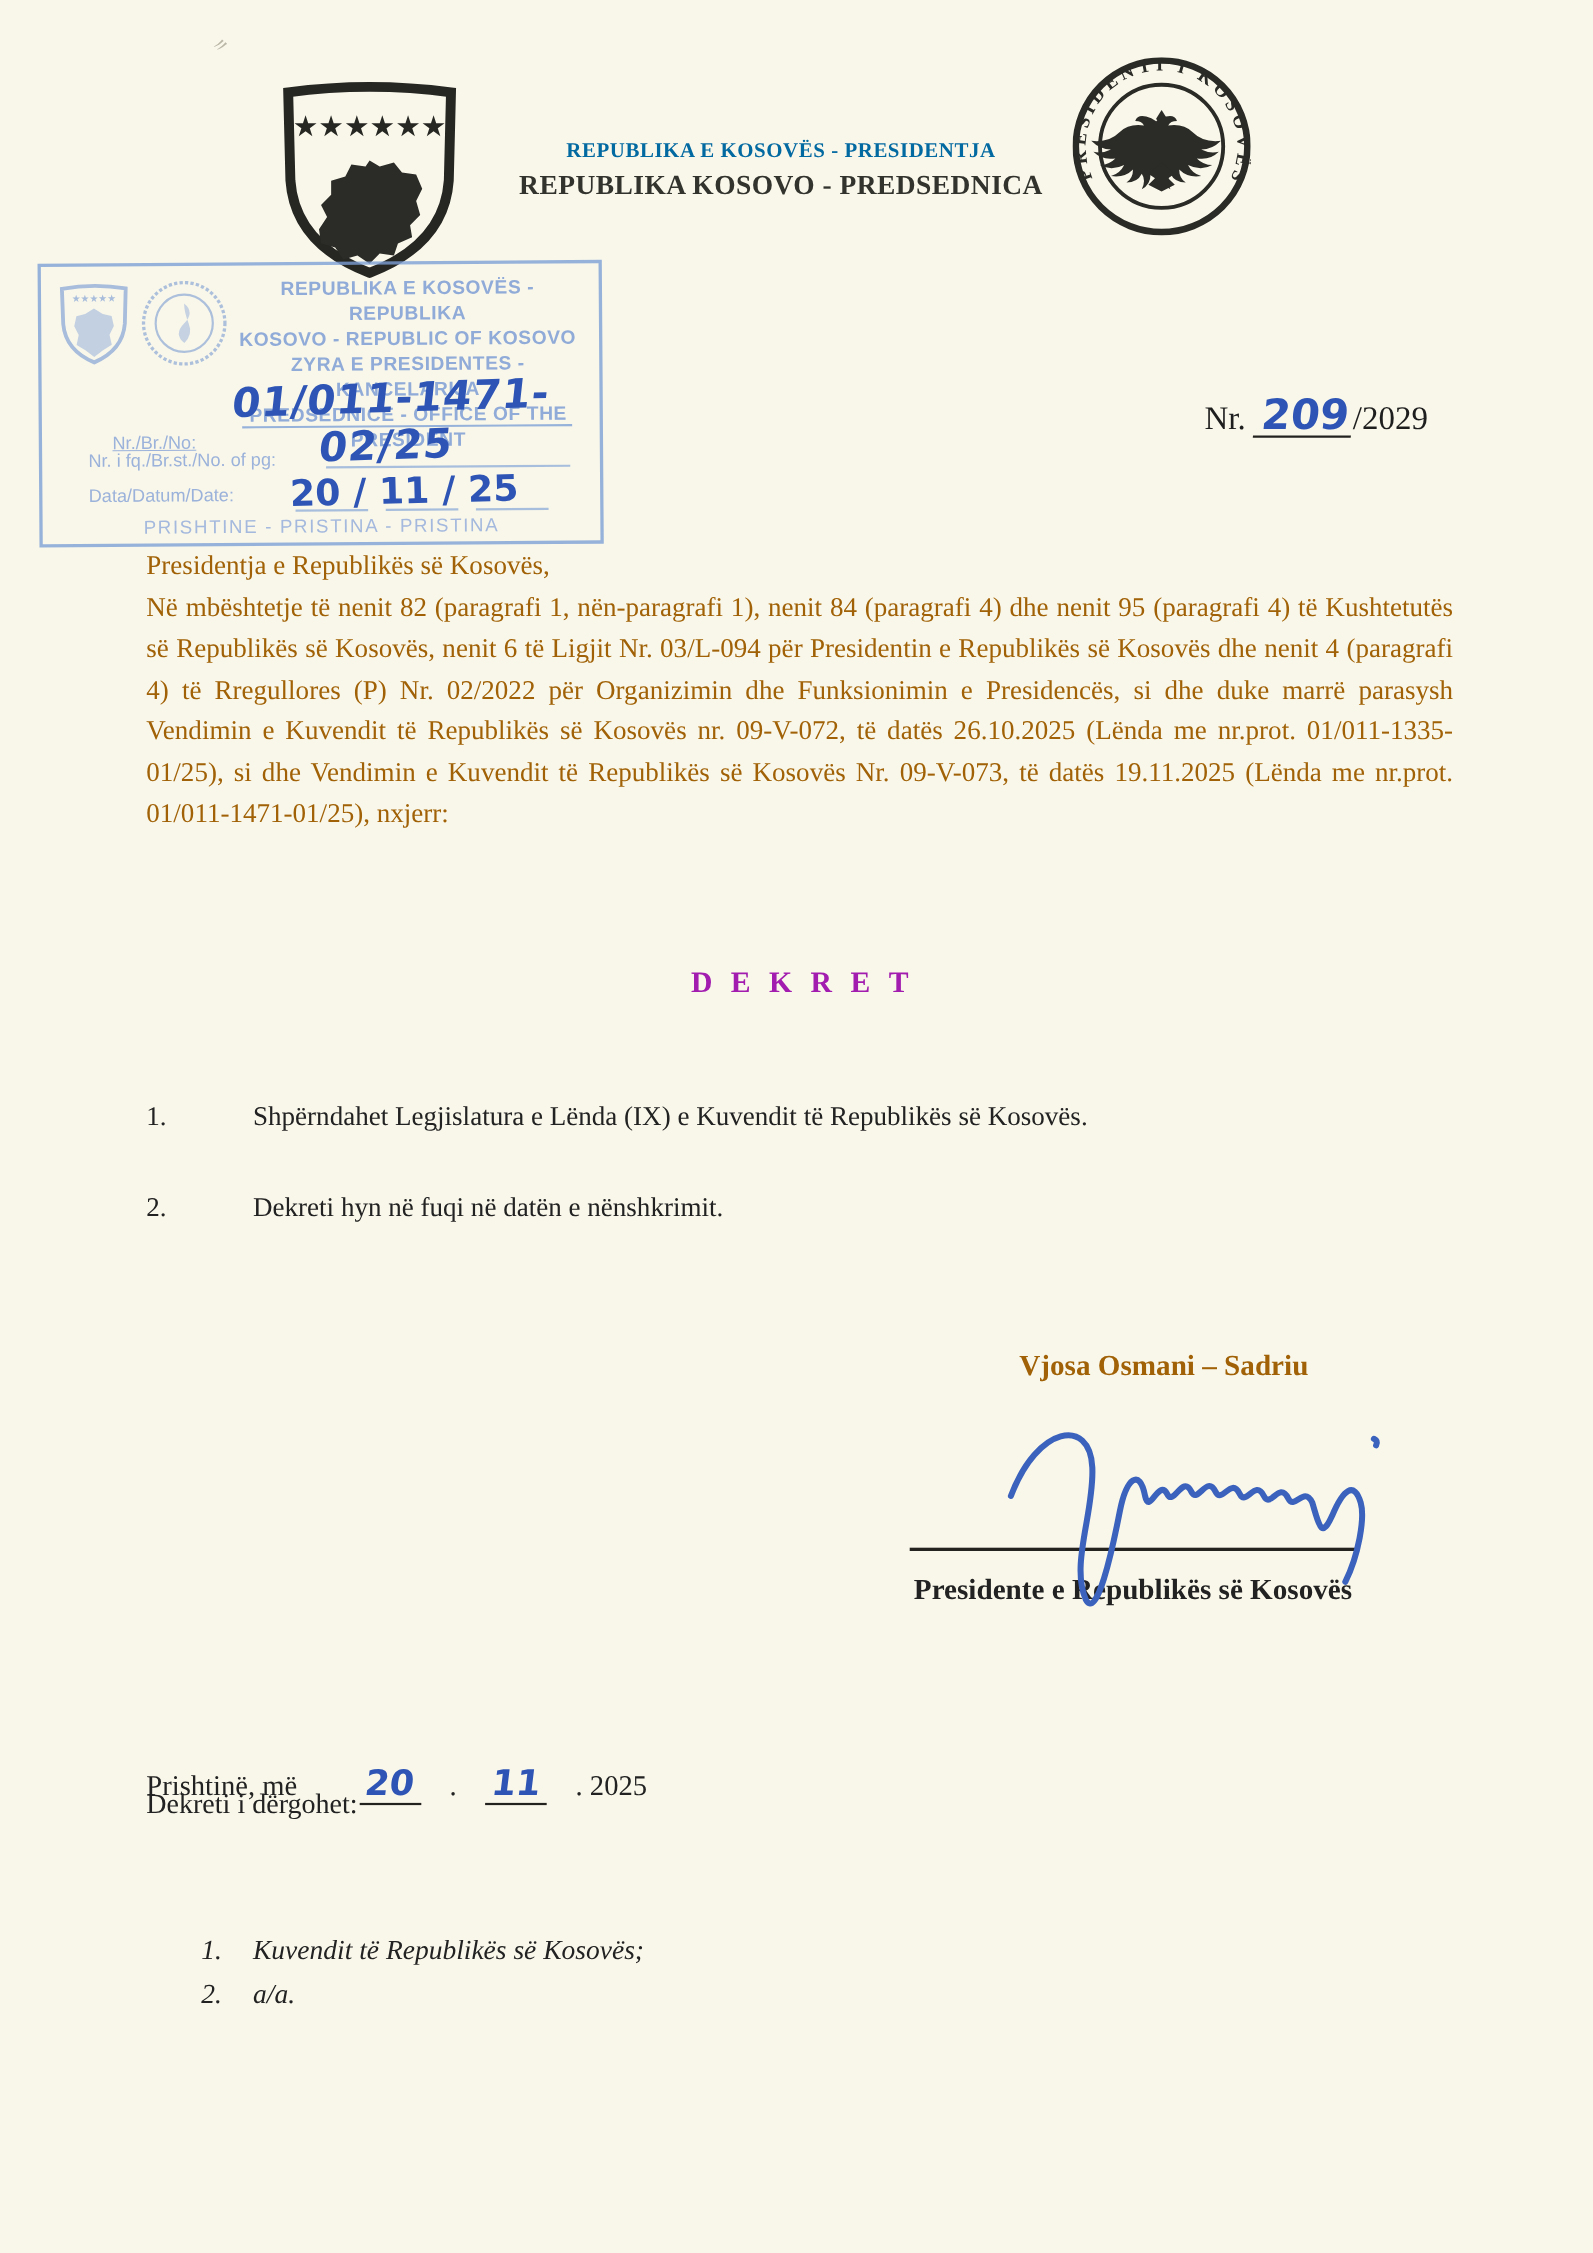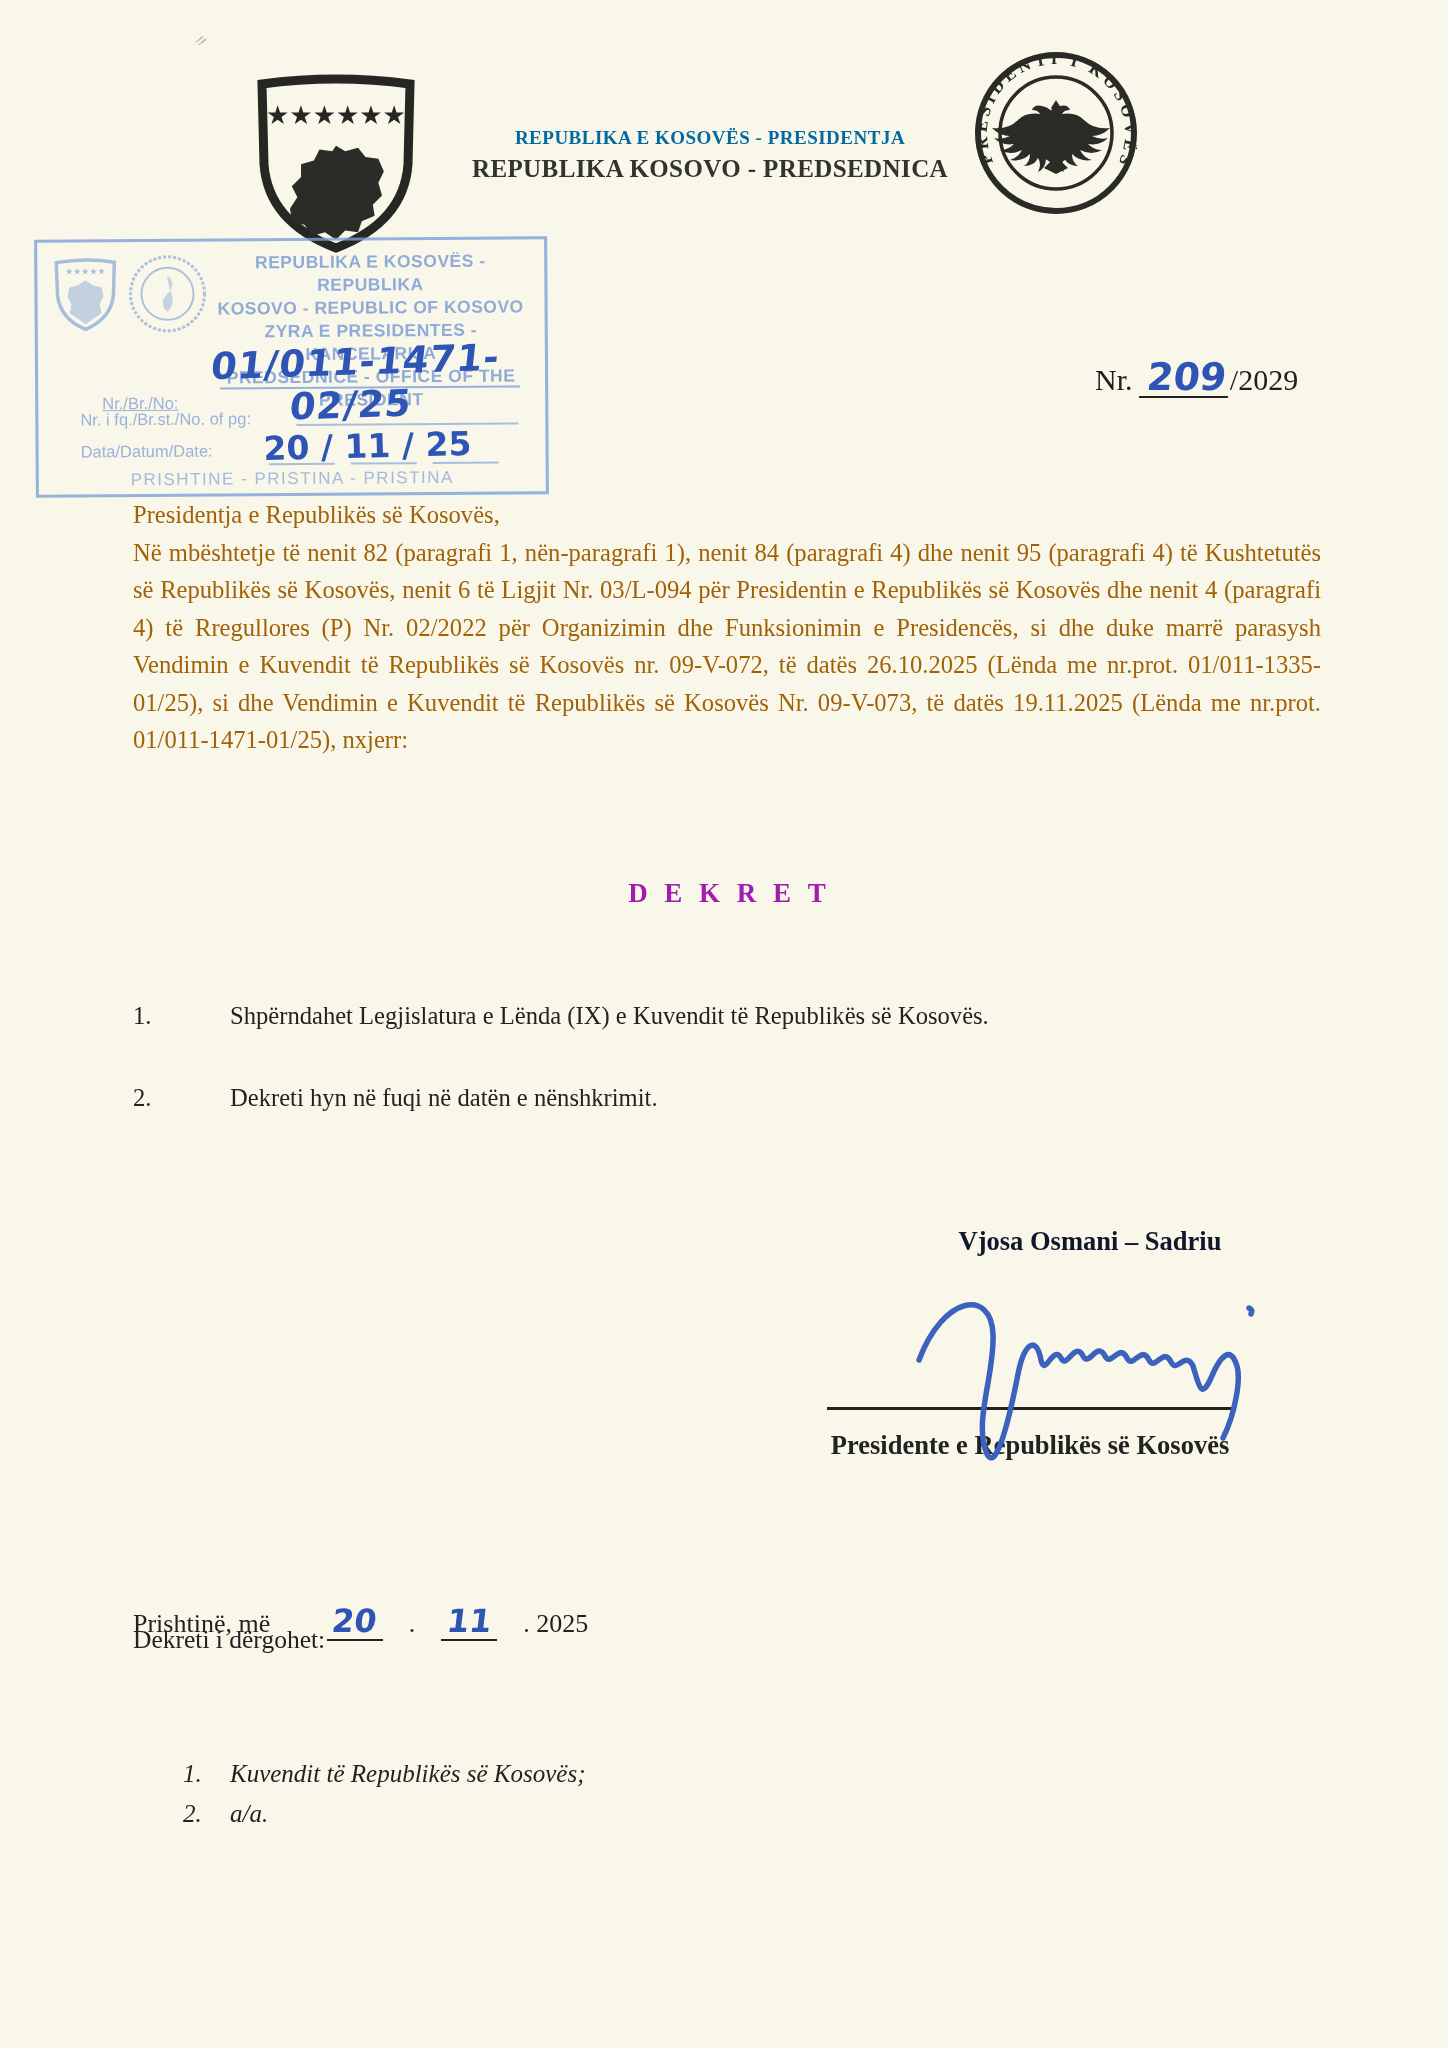--- a/index.html
+++ b/index.html
@@ -46,21 +46,21 @@
   
   .body-text{position:absolute;left:133px;top:496px;width:1188px;font-size:24.6px;line-height:37.5px;text-align:justify;color:#a16207;}
   .dekret-title{position:absolute;left:133px;top:878px;width:1188px;text-align:center;
     font-size:27px;font-weight:bold;letter-spacing:.62em;text-indent:.62em;color:#a21caf;}
   .decree-item{position:absolute;left:133px;width:1188px;font-size:24.6px;color:#222;}
   .decree-item .num{position:absolute;left:0;}
   .decree-item .txt{position:absolute;left:97px;width:1090px;}
   .item-0{top:1002px;}
   .item-1{top:1084px;}
   
-  .sig-name{position:absolute;left:880px;top:1226px;width:420px;text-align:center;font-size:26.5px;font-weight:bold;color:#0f172a;}
+  .sig-name{position:absolute;left:848px;top:1226px;width:420px;text-align:center;font-size:26.5px;font-weight:bold;color:#a16207;}
   .sig-svg{position:absolute;left:905px;top:1282px;width:360px;height:200px;z-index:3;}
   .sig-line{position:absolute;left:827px;top:1407px;width:406px;height:2.5px;background:#24231f;z-index:2;}
   .sig-title{position:absolute;left:805px;top:1430px;width:450px;text-align:center;font-size:26.5px;font-weight:bold;color:#222;z-index:1;}
   
   .place-date{position:absolute;left:133px;top:1606px;font-size:26px;color:#222;display:flex;align-items:baseline;gap:24px;}
   .pd-slot{display:inline-block;border-bottom:2.5px solid #23221f;min-width:56px;text-align:center;margin:0 2px;}
   .pd-slot .hw-d{font-size:32px;transform:skewX(-7deg);display:inline-block;line-height:30px;}
   .dist-label{position:absolute;left:133px;top:1625px;font-size:25.5px;color:#222;}
   .dist-item{position:absolute;left:183px;font-size:25px;font-style:italic;color:#222;}
   .dist-item .num{position:absolute;left:0;}

